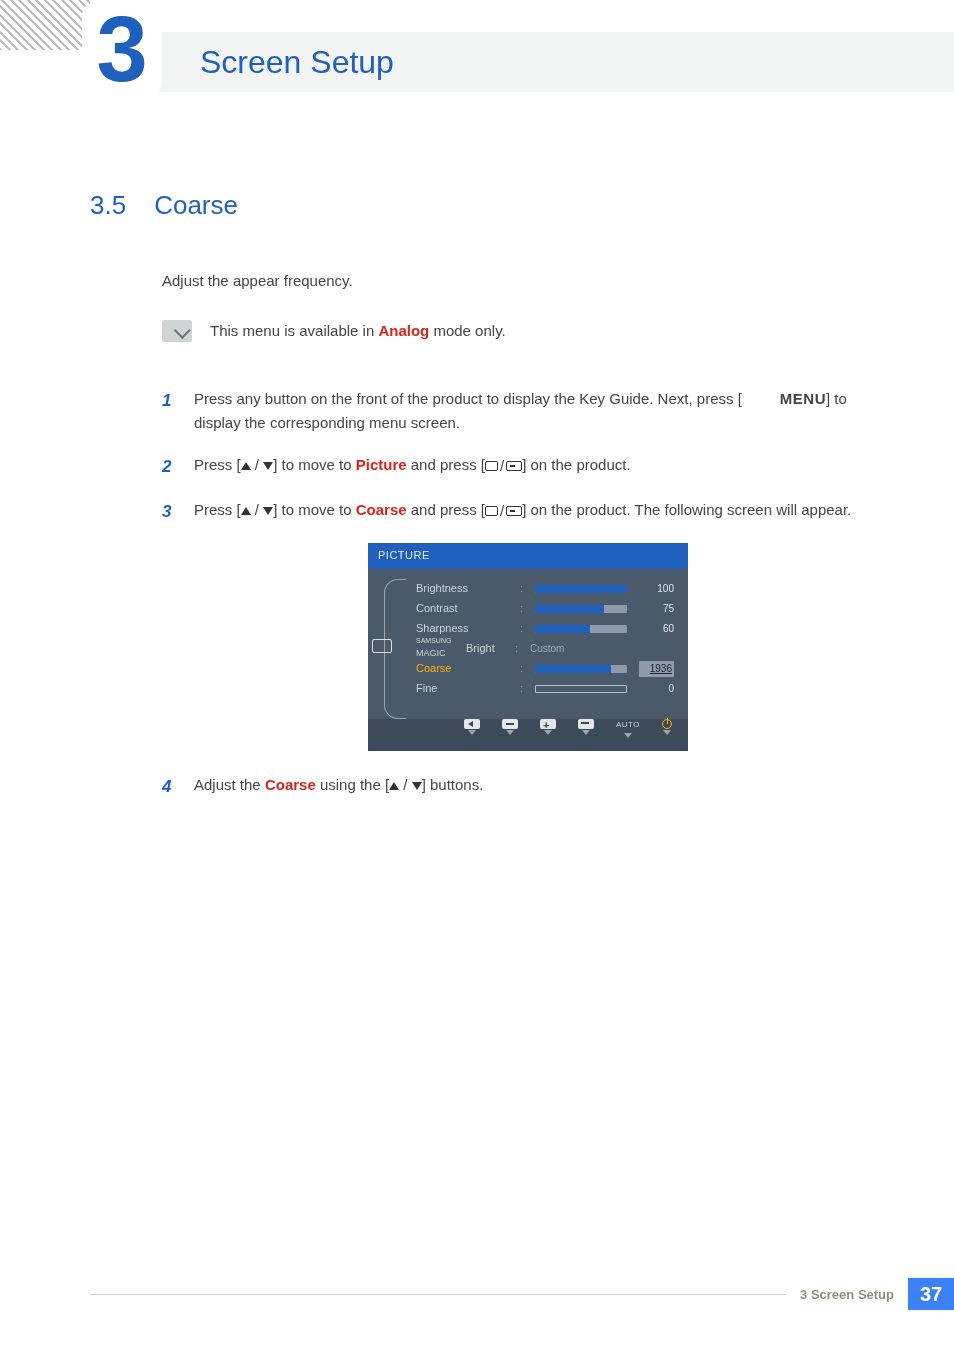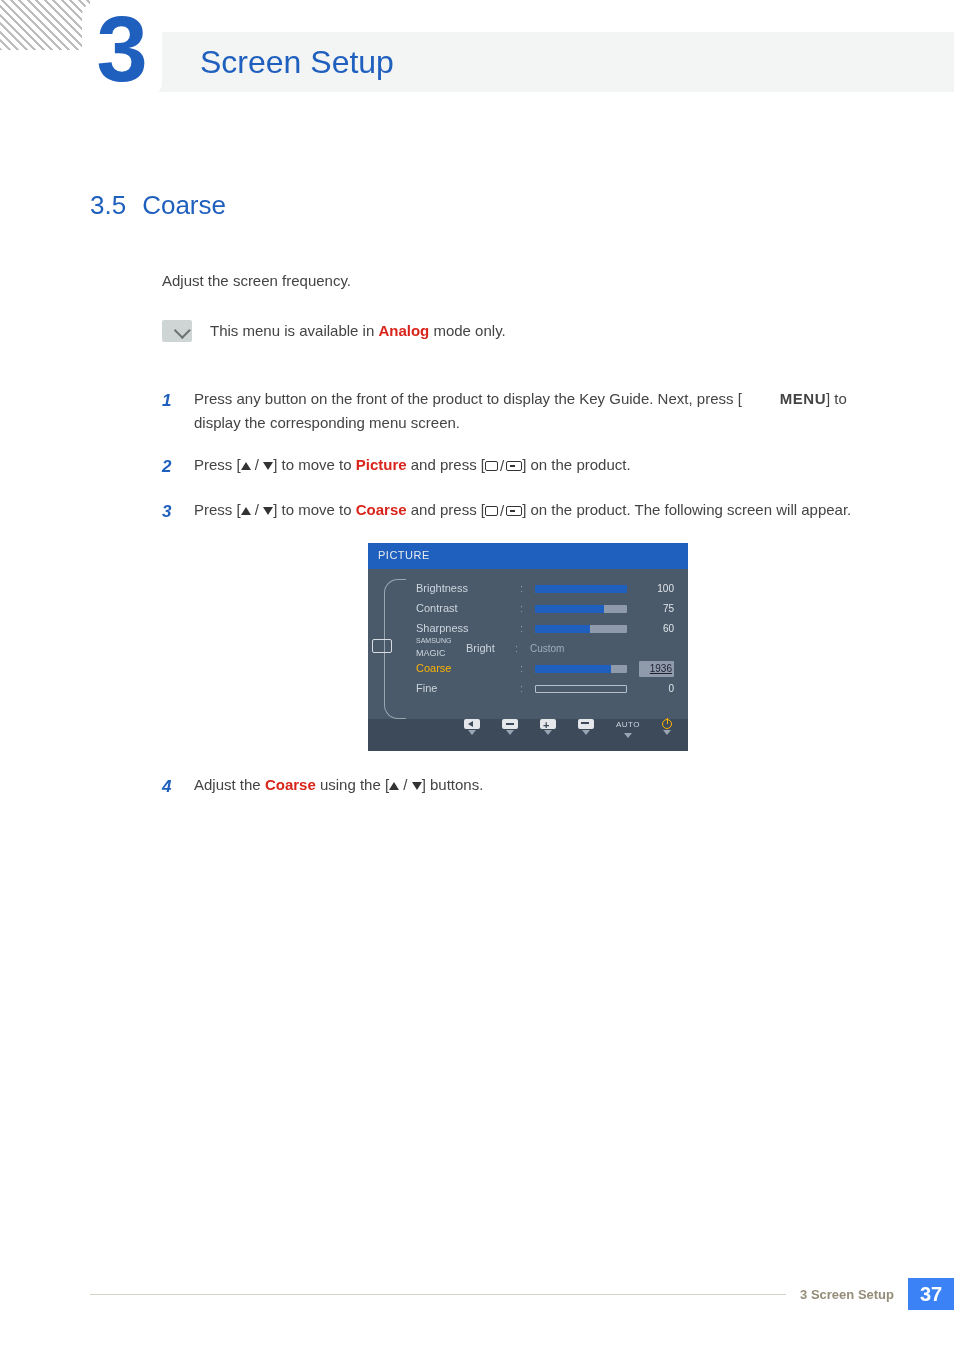--- a/index.html
+++ b/index.html
@@ -6,21 +6,21 @@
   html, body { width: 954px; height: 1350px; font-family: Arial, Helvetica, sans-serif; background: #fff; color: #333; }
   .hatch { position: absolute; top: 0; left: 0; width: 90px; height: 50px;
     background: repeating-linear-gradient(45deg, #bdbdbd 0 2px, #fff 2px 6px); }
   .chapter-num-wrap { position: absolute; top: 4px; left: 82px; width: 80px; height: 90px;
     background: #fff; border-radius: 10px; display: flex; align-items: center; justify-content: center; }
   .chapter-num { font-size: 92px; font-weight: 700; color: #1f5fbd; line-height: 1; }
   .title-bar { position: absolute; top: 32px; left: 90px; right: 0; height: 60px;
     background: #f3f4f4; display: flex; align-items: center; padding-left: 110px; }
   .chapter-title { font-size: 32px; color: #1f5fbd; font-weight: 400; }
   .content { position: absolute; top: 190px; left: 90px; right: 60px; }
-  .section-row { display: flex; gap: 16px; margin-bottom: 48px; }
+  .section-row { display: flex; gap: 28px; margin-bottom: 48px; }
   .section-num { font-size: 26px; color: #1f5fbd; font-weight: 400; }
   .section-title { font-size: 26px; color: #1f5fbd; font-weight: 400; }
   .body { margin-left: 72px; font-size: 15px; line-height: 1.6; color: #444; }
   .intro { margin-bottom: 26px; }
   .note-row { display: flex; align-items: center; gap: 18px; margin-bottom: 44px; }
   .note-text .analog { color: #d9241b; font-weight: 700; }
   .note-icon { width: 30px; height: 22px; background: #cfd4d5; border-radius: 2px; position: relative; }
   .note-icon::after { content: ""; position: absolute; right: 3px; bottom: 2px; width: 10px; height: 10px;
     border-left: 2px solid #6a756f; border-bottom: 2px solid #6a756f; transform: rotate(-45deg) translate(2px,-3px); }
   .subsection { color: #1f5fbd; font-size: 17px; font-weight: 700; margin-bottom: 30px; }
@@ -92,21 +92,21 @@
   <span class="chapter-num">3</span>
 </div>
 
 <div class="content">
   <div class="section-row">
     <span class="section-num">3.5</span>
     <span class="section-title">Coarse</span>
   </div>
 
   <div class="body">
-    <p class="intro">Adjust the screen frequency.</p>
+    <p class="intro">Adjust the appear frequency.</p>
 
     <div class="note-row">
       <span class="note-icon"></span>
       <span class="note-text">
         <span>This menu is available in </span><span class="analog hl">Analog</span><span> mode only.</span>
       </span>
     </div>
 
 
     <ol class="steps">

